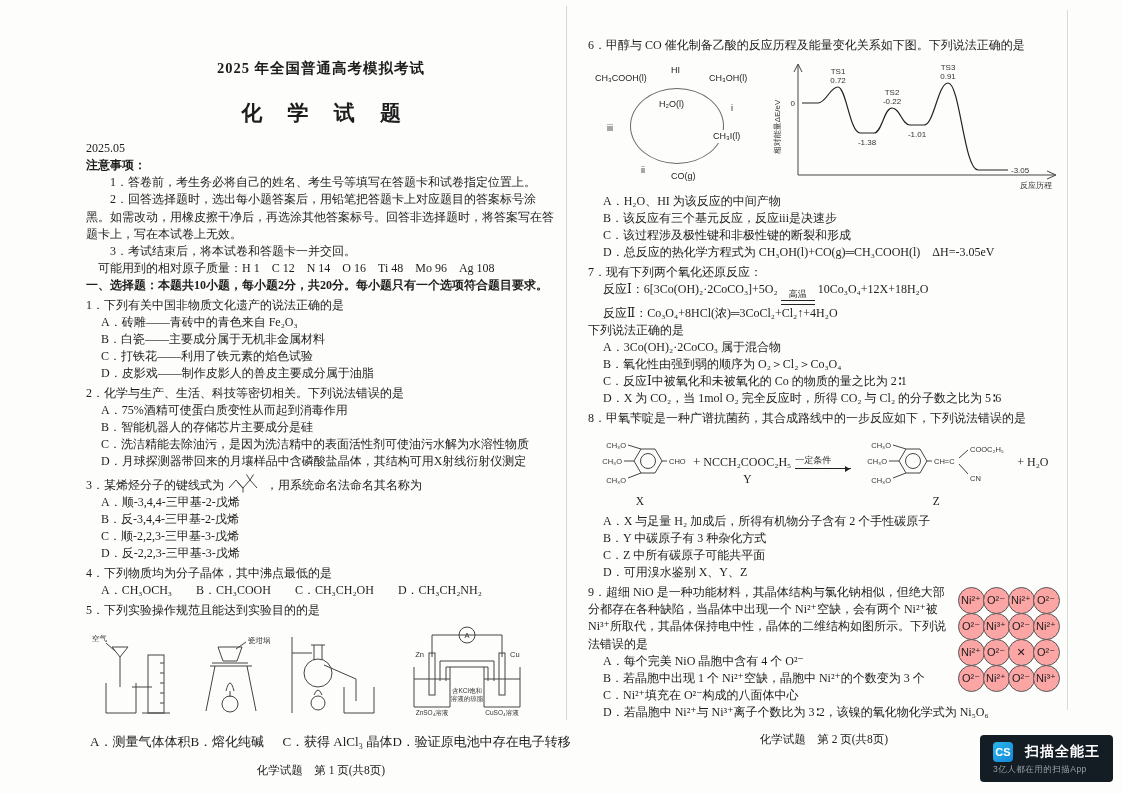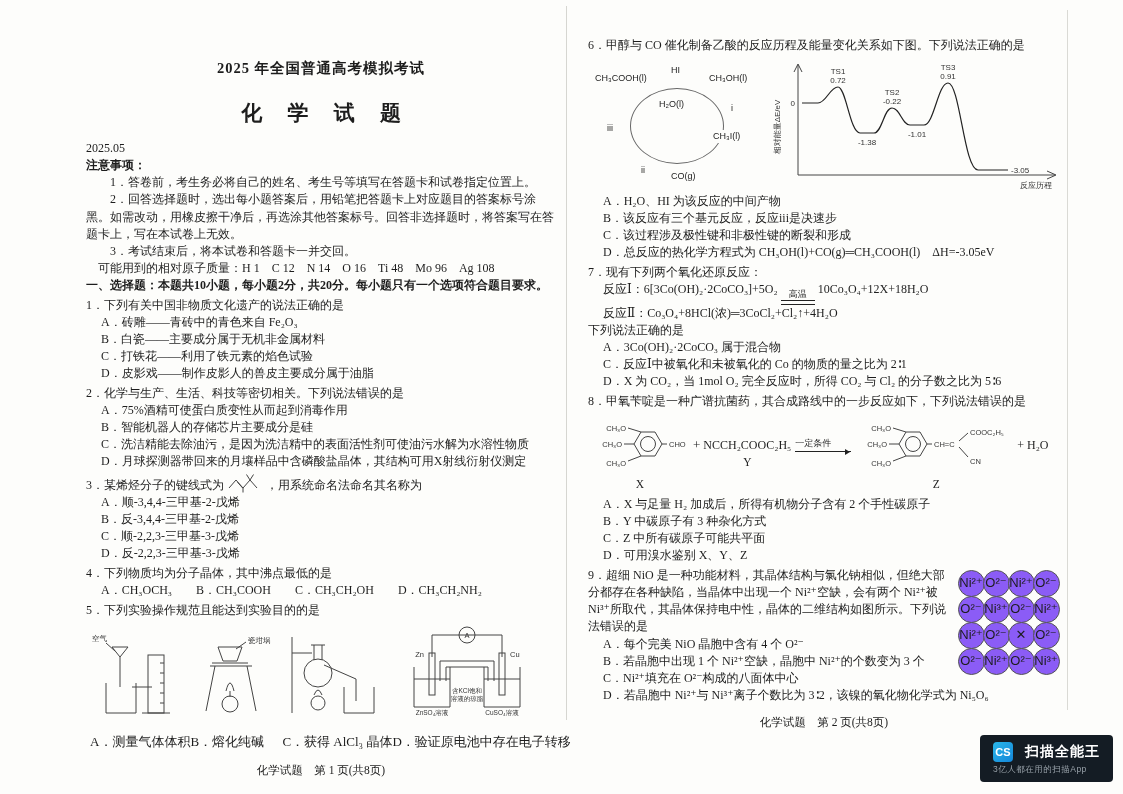--- a/index.html
+++ b/index.html
@@ -51,22 +51,22 @@
   .struct-label{height:16px;font-size:11.5px;text-align:center}
   .q8-plus{font-size:13px;padding:0 3px}
   .y-formula{font-size:12px;white-space:nowrap}
   .arrow-wrap{display:flex;flex-direction:column;padding:0 4px}
   .cond{font-size:9px;line-height:1.2}
   .arrow-line{width:56px;height:0;border-top:1px solid #222;position:relative;margin-top:2px}
   .arrow-line:after{content:"";position:absolute;right:-2px;top:-3.5px;border:3.5px solid transparent;border-left:5px solid #222}
 
   .q9-grid{float:right;display:grid;grid-template-columns:repeat(4,25px);margin:3px 2px 3px 8px}
   .q9-cell{width:25px;height:25px;border:1px solid #555;border-radius:50%;display:flex;align-items:center;
-           justify-content:center;font-size:13px;font-family:"Liberation Sans","DejaVu Sans",sans-serif;
-           margin:-0.5px;background:#8b5cf6}
+           justify-content:center;font-size:11px;font-family:"Liberation Sans","DejaVu Sans",sans-serif;
+           margin:-0.5px;background:#fca5a5}
 
   .page-footer{text-align:center;font-size:11.5px;margin-top:10px;clear:both}
 
   .watermark{position:absolute;right:10px;bottom:12px;background:#141c24;border-radius:4px;
              padding:7px 13px 6px;display:flex;flex-direction:column;gap:2px}
   .wm-top{display:flex;align-items:center;gap:12px}
   .wm-logo{width:20px;height:20px;background:linear-gradient(135deg,#2ab7e9,#1486d9);color:#fff;
            font-family:"Liberation Sans","DejaVu Sans",sans-serif;font-weight:bold;font-size:11px;
            display:flex;align-items:center;justify-content:center;border-radius:4px}
   .wm-brand{color:#fff;font-size:14px;font-weight:bold;letter-spacing:1px;
@@ -267,20 +267,21 @@
     <div>7．现有下列两个氧化还原反应：</div>
     <div class="rxn-line opt">
       <span>反应Ⅰ：6[3Co(OH)₂·2CoCO₃]+5O₂</span><span class="rxn-arrow">
           <span class="rxn-cond">高温</span>
           <span class="rxn-bar"></span>
         </span><span>10Co₃O₄+12X+18H₂O</span>
     </div>
     <div class="opt">反应Ⅱ：Co₃O₄+8HCl(浓)═3CoCl₂+Cl₂↑+4H₂O</div>
     <div>下列说法正确的是</div>
     <div class="opt">A．3Co(OH)₂·2CoCO₃ 属于混合物</div>
+    <div class="opt">B．氧化性由强到弱的顺序为 O₂＞Cl₂＞Co₃O₄</div>
     <div class="opt">C．反应Ⅰ中被氧化和未被氧化的 Co 的物质的量之比为 2∶1</div>
     <div class="opt">D．X 为 CO₂，当 1mol O₂ 完全反应时，所得 CO₂ 与 Cl₂ 的分子数之比为 5∶6</div>
   </div>
 
   <div class="question">
     <div>8．甲氧苄啶是一种广谱抗菌药，其合成路线中的一步反应如下，下列说法错误的是</div>
     <div class="q8-fig">
       <div class="q8-col">
         <svg width="100" height="62" viewBox="0 0 100 62">
           <polygon class="sk" points="44,30 51,18 65,18 72,30 65,42 51,42"></polygon>

